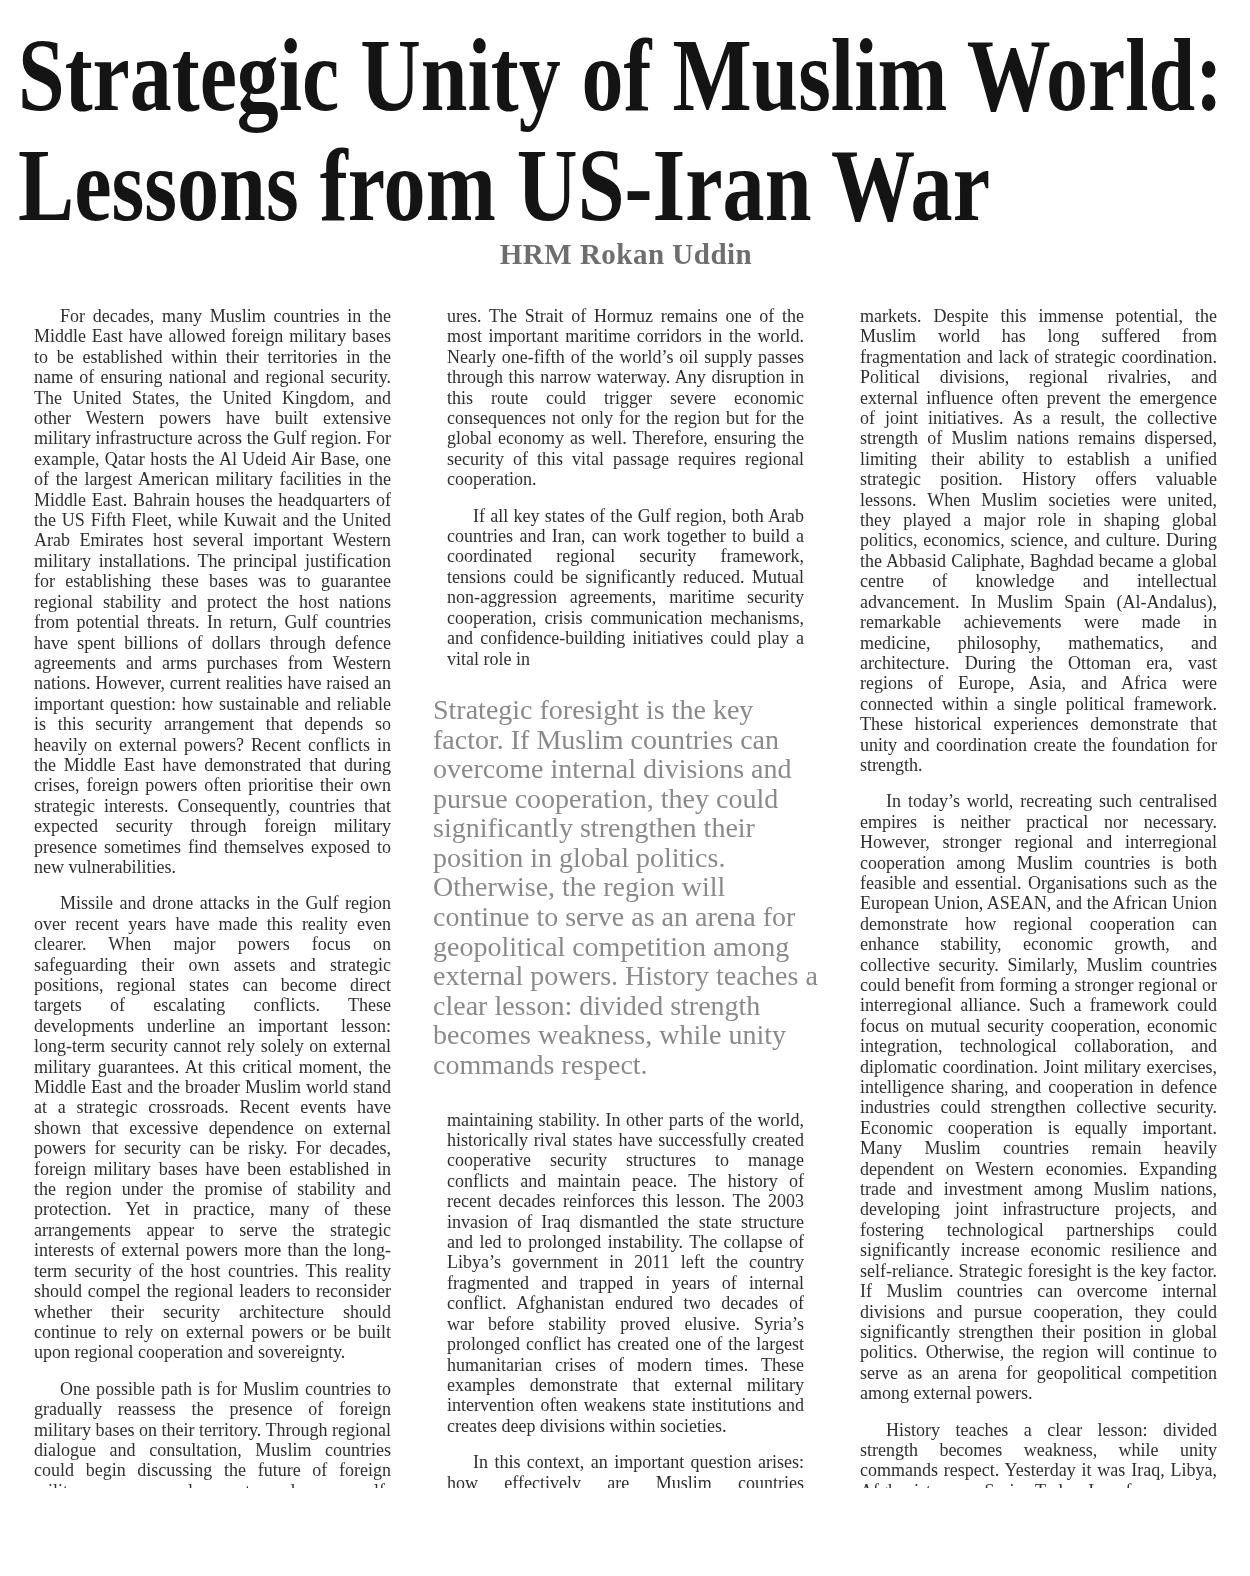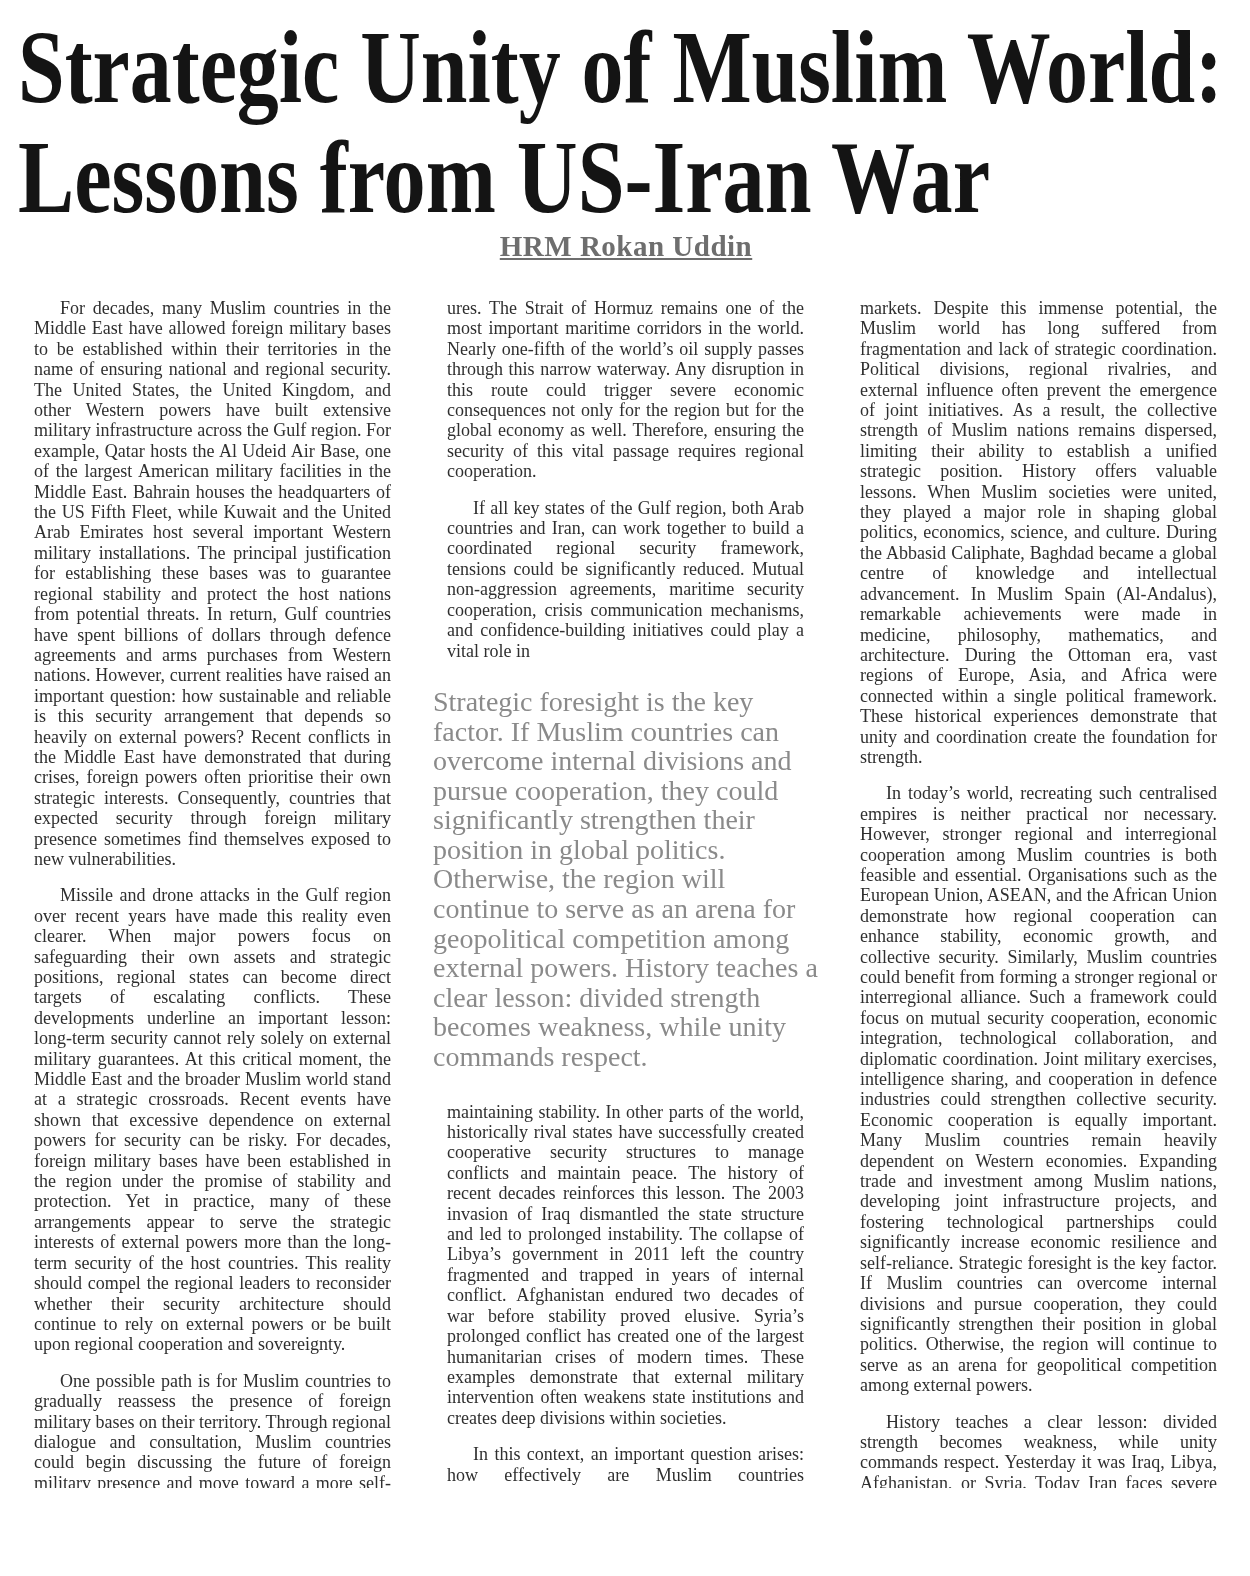--- a/index.html
+++ b/index.html
@@ -2,39 +2,38 @@
 <html><head>
 <meta charset="utf-8">
 <style>
   html, body { margin: 0; padding: 0; background: #ffffff; }
   .page {
     position: relative;
     width: 1250px;
     height: 1488px;
     background: #ffffff;
     box-sizing: border-box;
-    padding: 0 16px 0 18px;
+    padding: 8px 16px 0 18px;
     overflow: hidden;
     font-family: "Liberation Serif", serif;
   }
   .headline svg { display: block; }
   .headline text {
     font-family: "Liberation Serif", serif;
     font-weight: bold;
     fill: #141414;
   }
   .byline {
     text-align: center;
     font-size: 29px;
     font-weight: bold;
     color: #6e6e6e;
     margin-top: 10px;
     letter-spacing: 0.5px;
     line-height: 32px;
-    text-decoration: underline;
   }
   .columns {
     display: flex;
     gap: 24px;
     margin-top: 20px;
   }
   .col {
     width: 389px;
     flex: 0 0 389px;
     font-size: 18px;

